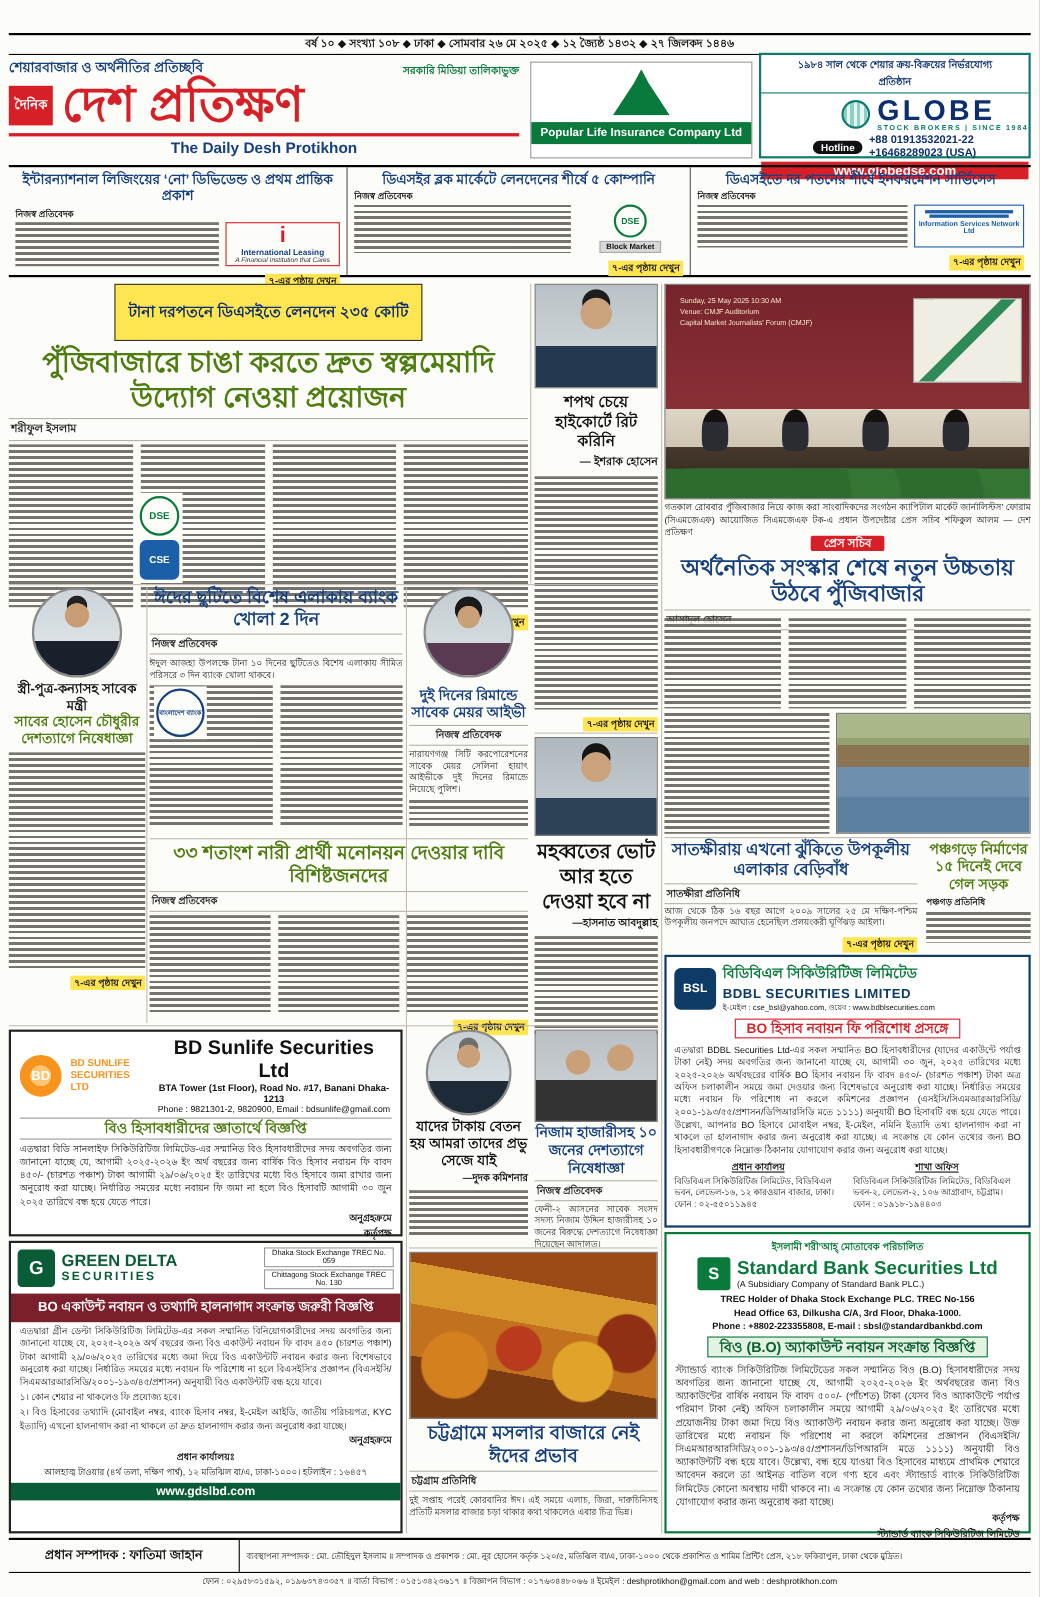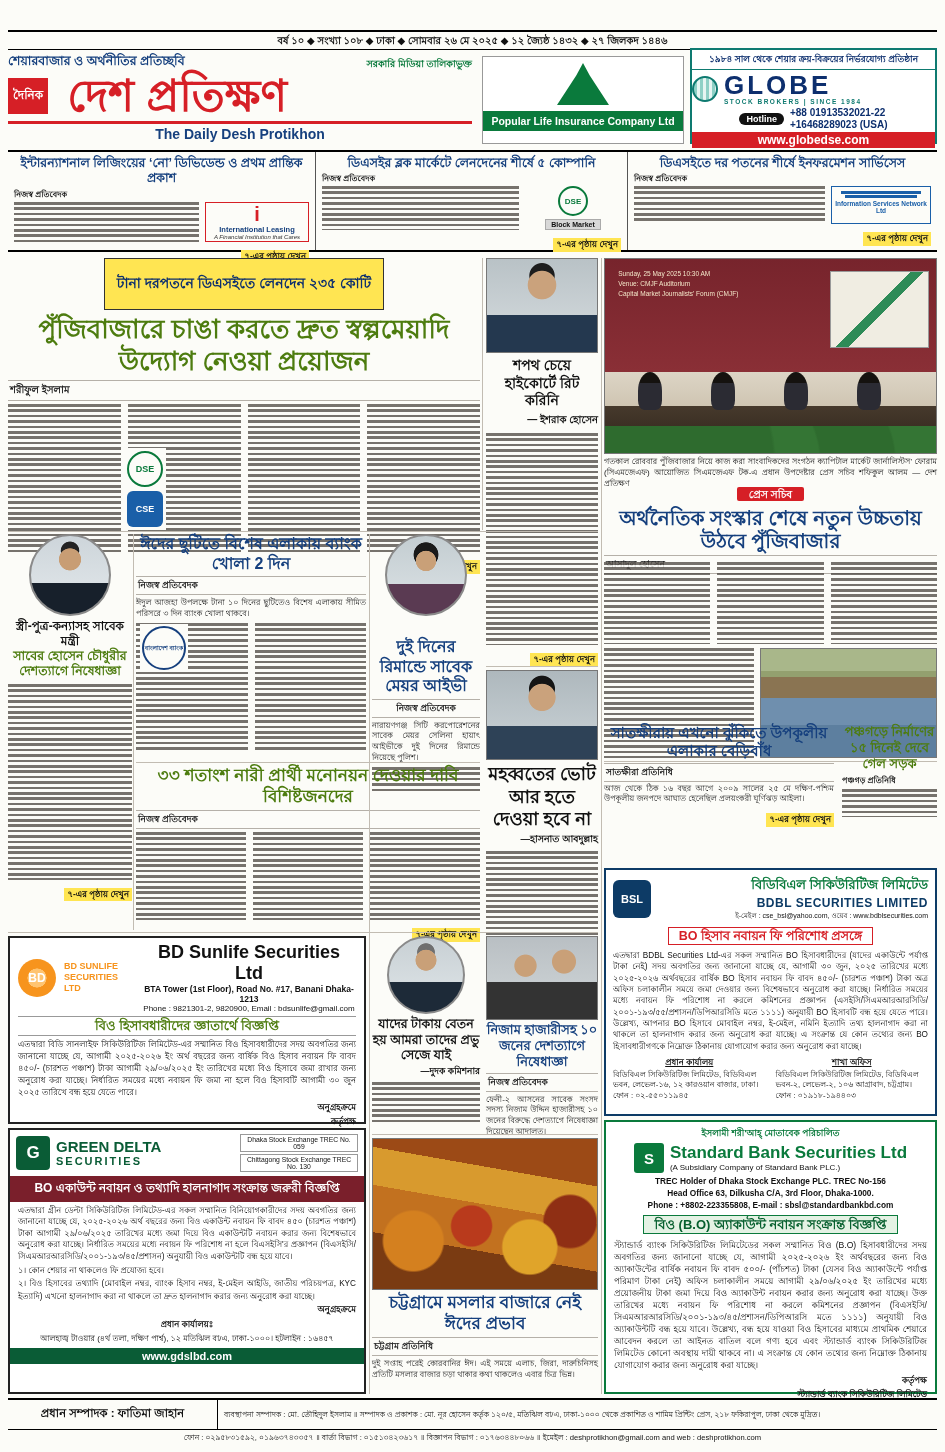--- a/index.html
+++ b/index.html
@@ -48,36 +48,36 @@
 
 <div class="page">
 
   <div class="s ctr" style="left:8px;top:30px;width:929px;height:20px;border-top:2px solid #000;border-bottom:1px solid #000;font-size:10px;font-weight:700;line-height:17px">বর্ষ ১০ ◆ সংখ্যা ১০৮ ◆ ঢাকা ◆ সোমবার ২৬ মে ২০২৫ ◆ ১২ জ্যৈষ্ঠ ১৪৩২ ◆ ২৭ জিলকদ ১৪৪৬</div>
 
   <div class="s" style="left:8px;top:52px;width:464px;height:96px">
     <div style="display:flex;justify-content:space-between;align-items:flex-end">
       <span style="font-size:12.5px;font-weight:700;color:#16407e">শেয়ারবাজার ও অর্থনীতির প্রতিচ্ছবি</span>
       <span style="font-size:9.5px;font-weight:700;color:#0a7a3c">সরকারি মিডিয়া তালিকাভুক্ত</span>
     </div>
-    <div style="display:flex;align-items:center;gap:19px;margin-top:2px">
+    <div style="display:flex;align-items:center;gap:8px;margin-top:2px">
       <span style="background:#d61f26;color:#fff;font-weight:700;font-size:12px;padding:8px 5px">দৈনিক</span>
       <span style="color:#d61f26;font-weight:700;font-size:44px;line-height:1">দেশ প্রতিক্ষণ</span>
     </div>
     <div style="height:3px;background:#d61f26;margin:3px 0 2px"></div>
     <div class="ctr" style="font-size:14px;font-weight:700;color:#16407e">The Daily Desh Protikhon</div>
   </div>
 
   <div class="s" style="left:482px;top:56px;width:202px;height:88px;border:1px solid #999;background:#fff;text-align:center">
     <div style="width:52px;height:42px;margin:6px auto 2px;background:#0a7a3c;clip-path:polygon(50% 0,63% 30%,100% 100%,0 100%,37% 30%)"></div>
     <div style="background:#0a7a3c;color:#fff;font-weight:700;font-size:10.5px;padding:4px 2px;margin-top:6px">Popular Life Insurance Company Ltd</div>
   </div>
 
   <div class="s" style="left:690px;top:48px;width:247px;height:96px;border:2px solid #0e7a70;background:#fff">
-    <div class="ctr" style="font-size:9px;font-weight:700;color:#0d2f6e;padding:2px 2px;border-bottom:1px solid #0e7a70">১৯৮৪ সাল থেকে শেয়ার ক্রয়-বিক্রয়ের নির্ভরযোগ্য প্রতিষ্ঠান</div>
-    <div style="display:flex;align-items:center;justify-content:flex-start;gap:6px;padding:2px 0">
+    <div class="ctr" style="font-size:9px;font-weight:700;color:#0d2f6e;padding:2px 18px;border-bottom:1px solid #0e7a70">১৯৮৪ সাল থেকে শেয়ার ক্রয়-বিক্রয়ের নির্ভরযোগ্য প্রতিষ্ঠান</div>
+    <div style="display:flex;align-items:center;justify-content:flex-end;gap:6px;padding:2px 0">
       <span style="width:26px;height:26px;border-radius:50%;border:2px solid #0e7a70;background:repeating-linear-gradient(90deg,#8fd0c6 0 3px,#e6f5f2 3px 6px)"></span>
       <span>
         <span style="display:block;font-size:26px;font-weight:700;color:#0d2f6e;letter-spacing:3px;line-height:1">GLOBE</span>
         <span style="display:block;font-size:6.5px;font-weight:700;color:#0e7a70;letter-spacing:1.5px">STOCK BROKERS | SINCE 1984</span>
       </span>
     </div>
     <div style="display:flex;align-items:center;justify-content:center;gap:6px">
       <span style="background:#111;color:#fff;font-size:9px;font-weight:700;padding:1px 7px;border-radius:8px">Hotline</span>
       <span style="font-size:10px;font-weight:700;color:#0d2f6e;line-height:1.2">
         <span style="display:block">+88 01913532021-22</span>
@@ -179,38 +179,38 @@
     <div class="fx"></div>
     <div class="fx"></div>
     <div class="fx"></div>
   </div>
   <div class="s" style="left:604px;top:648px;width:333px;height:110px;display:flex;gap:6px">
     <div class="fx" style="width:150px"></div>
     <div class="photo p-river" style="flex:1"></div>
   </div>
   <div class="hl" style="left:604px;top:761px;width:333px"></div>
 
-  <div class="s" style="left:604px;top:724px;width:333px;height:100px;display:flex;gap:8px">
+  <div class="s" style="left:604px;top:764px;width:333px;height:100px;display:flex;gap:8px">
     <div style="flex:1">
       <div class="hN" style="font-size:15px">সাতক্ষীরায় এখনো ঝুঁকিতে উপকূলীয় এলাকার বেড়িবাঁধ</div>
       <div class="by" style="margin:2px 0">সাতক্ষীরা প্রতিনিধি</div>
       <div class="snip">আজ থেকে ঠিক ১৬ বছর আগে ২০০৯ সালের ২৫ মে দক্ষিণ-পশ্চিম উপকূলীয় জনপদে আঘাত হেনেছিল প্রলয়ংকরী ঘূর্ণিঝড় আইলা।</div>
       <div class="mw"><span class="more">৭-এর পৃষ্ঠায় দেখুন</span></div>
     </div>
     <div style="width:95px">
       <div class="hR" style="font-size:13px">পঞ্চগড়ে নির্মাণের ১৫ দিনেই দেবে গেল সড়ক</div>
       <div style="font-size:8px;font-weight:700;margin:2px 0">পঞ্চগড় প্রতিনিধি</div>
       <div class="fx" style="height:28px"></div>
     </div>
   </div>
 
   <div class="s adbox" style="left:604px;top:868px;width:333px;height:248px;border-color:#0d3b66;padding:5px 7px">
     <div style="display:flex;align-items:center;gap:6px">
       <span class="sqlogo" style="width:38px;height:38px;background:#0d3b66;border-radius:6px;font-size:11px">BSL</span>
-      <span style="flex:1;text-align:right">
+      <span style="flex:1;text-align:left">
         <span style="display:block;color:#0a7a3c;font-weight:700;font-size:13px">বিডিবিএল সিকিউরিটিজ লিমিটেড</span>
         <span style="display:block;color:#0d3b66;font-weight:700;font-size:12px;letter-spacing:.5px">BDBL SECURITIES LIMITED</span>
         <span style="display:block;font-size:7px">ই-মেইল : cse_bsl@yahoo.com, ওয়েব : www.bdblsecurities.com</span>
       </span>
     </div>
     <div class="ctr" style="margin:4px 0 3px"><span style="border:1px solid #d61f26;color:#d61f26;font-weight:700;font-size:12.5px;padding:1px 10px">BO হিসাব নবায়ন ফি পরিশোধ প্রসঙ্গে</span></div>
     <div class="jst" style="font-size:8.2px;line-height:1.38">এতদ্বারা BDBL Securities Ltd-এর সকল সম্মানিত BO হিসাবধারীদের (যাদের একাউন্টে পর্যাপ্ত টাকা নেই) সদয় অবগতির জন্য জানানো যাচ্ছে যে, আগামী ৩০ জুন, ২০২৫ তারিখের মধ্যে ২০২৫-২০২৬ অর্থবছরের বার্ষিক BO হিসাব নবায়ন ফি বাবদ ৪৫০/- (চারশত পঞ্চাশ) টাকা অত্র অফিস চলাকালীন সময়ে জমা দেওয়ার জন্য বিশেষভাবে অনুরোধ করা যাচ্ছে। নির্ধারিত সময়ের মধ্যে নবায়ন ফি পরিশোধ না করলে কমিশনের প্রজ্ঞাপন (এসইসি/সিএমআরআরসিডি/২০০১-১৯৩/৫৫/প্রশাসন/ডিপিআরসিডি মতে ১১১১) অনুযায়ী BO হিসাবটি বন্ধ হয়ে যেতে পারে। উল্লেখ্য, আপনার BO হিসাবে মোবাইল নম্বর, ই-মেইল, নমিনি ইত্যাদি তথ্য হালনাগাদ করা না থাকলে তা হালনাগাদ করার জন্য অনুরোধ করা যাচ্ছে। এ সংক্রান্ত যে কোন তথ্যের জন্য BO হিসাবধারীগণকে নিম্নোক্ত ঠিকানায় যোগাযোগ করার জন্য অনুরোধ করা যাচ্ছে।</div>
     <div style="display:flex;gap:10px;margin-top:4px">
       <div style="flex:1">
         <div class="ctr" style="font-size:8.5px;font-weight:700;text-decoration:underline">প্রধান কার্যালয়</div>
@@ -263,21 +263,21 @@
         <div class="fx"></div>
       </div>
       <div style="position:absolute;left:4px;top:26px;background:#fcfcf8;padding:2px">
         <span style="width:44px;height:44px;border-radius:50%;border:2px solid #16407e;color:#16407e;font-size:6px;font-weight:700;display:flex;align-items:center;justify-content:center;text-align:center">বাংলাদেশ ব্যাংক</span>
       </div>
     </div>
   </div>
 
   <div class="s ctr" style="left:372px;top:534px;width:108px;height:226px">
     <div class="circ p-woman" style="width:82px;height:82px"></div>
-    <div class="hN" style="font-size:16px;margin-top:21px">দুই দিনের রিমান্ডে সাবেক মেয়র আইভী</div>
+    <div class="hN" style="font-size:13px;margin-top:8px">দুই দিনের রিমান্ডে সাবেক মেয়র আইভী</div>
     <div class="by">নিজস্ব প্রতিবেদক</div>
     <div class="snip">নারায়ণগঞ্জ সিটি করপোরেশনের সাবেক মেয়র সেলিনা হায়াৎ আইভীকে দুই দিনের রিমান্ডে নিয়েছে পুলিশ।</div>
     <div class="fx" style="height:26px;margin-top:3px"></div>
   </div>
   <div class="hl" style="left:136px;top:762px;width:344px"></div>
 
   <div class="s" style="left:136px;top:766px;width:344px;height:164px">
     <div class="hR" style="font-size:17px">৩৩ শতাংশ নারী প্রার্থী মনোনয়ন দেওয়ার দাবি বিশিষ্টজনদের</div>
     <div class="by">নিজস্ব প্রতিবেদক</div>
     <div class="cols" style="height:88px">

